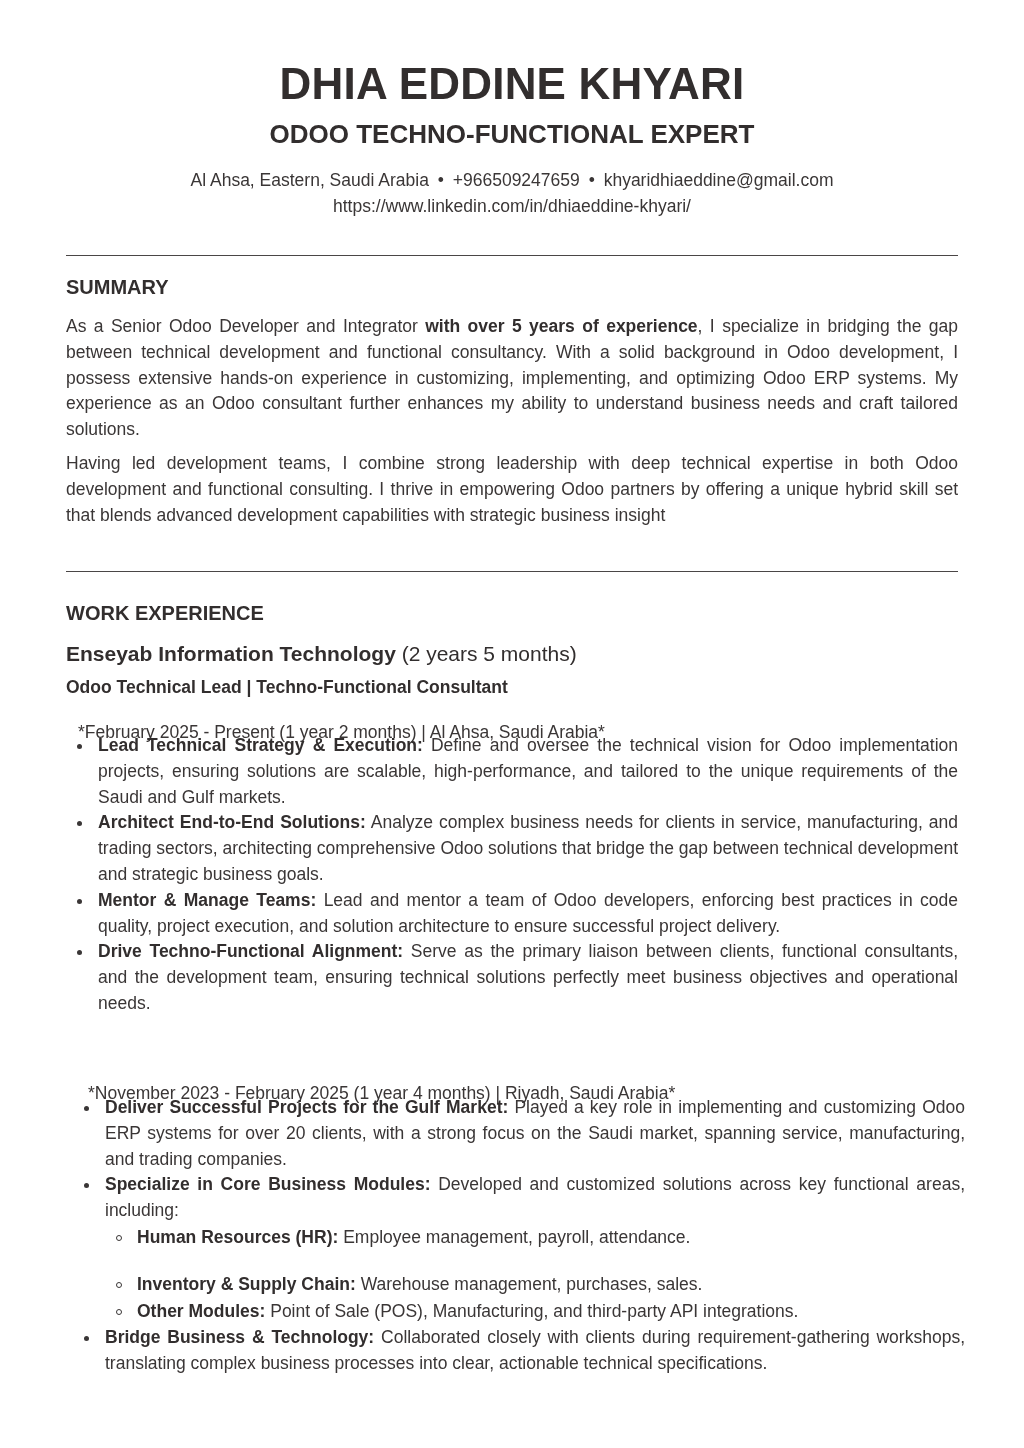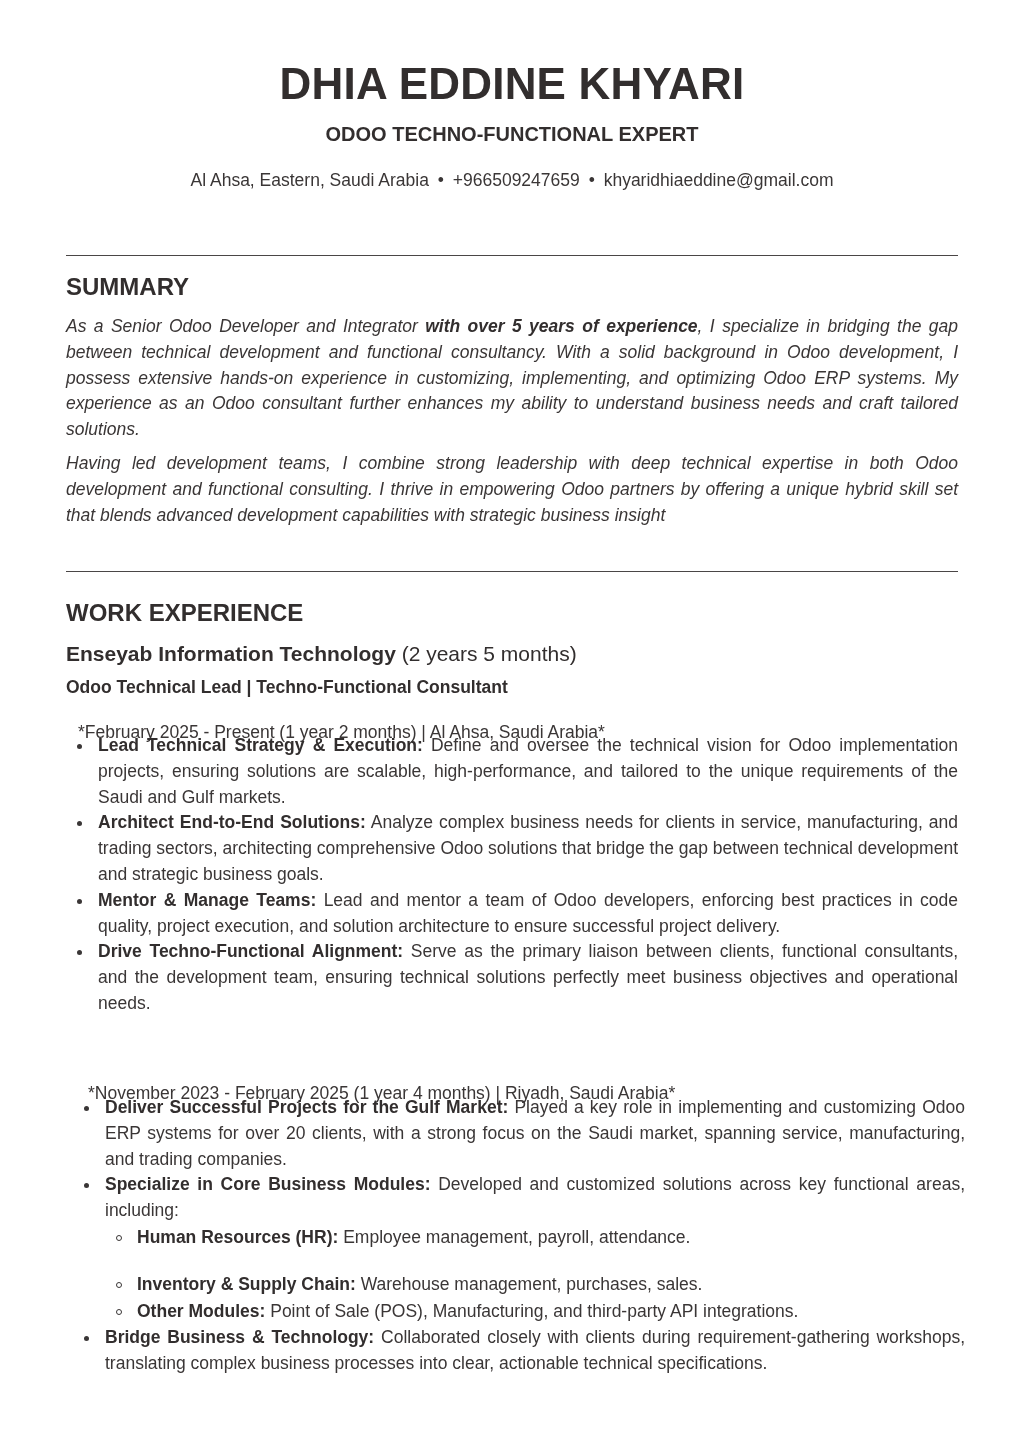--- a/index.html
+++ b/index.html
@@ -9,38 +9,38 @@
       color: #333030;
     }
     .page { position: relative; width: 1024px; height: 1338px; }
     .name {
       position: absolute; top: 56px; left: 0; width: 1024px; text-align: center;
       font-size: 44px; font-weight: 700; letter-spacing: 0.2px; color: #322e2e;
       line-height: 56px; margin: 0;
     }
     .title {
       position: absolute; top: 121px; left: 0; width: 1024px; text-align: center;
-      font-size: 20px; font-weight: 700; color: #322e2e; line-height: 26px; margin: 0;
+      font-size: 26px; font-weight: 700; color: #322e2e; line-height: 26px; margin: 0;
     }
     .contact {
       position: absolute; top: 167px; left: 0; width: 1024px; text-align: center;
       font-size: 17.5px; line-height: 26px; color: #3a3636;
     }
     .contact .sep { padding: 0 4px; }
     .rule {
       position: absolute; left: 66px; width: 892px; height: 0;
       border-top: 1.5px solid #4a4646;
     }
     .section-heading {
       position: absolute; left: 66px; margin: 0;
-      font-size: 24px; font-weight: 700; color: #322e2e; line-height: 30px;
+      font-size: 20px; font-weight: 700; color: #322e2e; line-height: 30px;
     }
     .para {
       position: absolute; left: 66px; width: 892px; margin: 0;
-      font-size: 17.5px; line-height: 25.8px; text-align: justify; color: #3a3636; font-style: italic;
+      font-size: 17.5px; line-height: 25.8px; text-align: justify; color: #3a3636;
     }
     .company {
       position: absolute; left: 66px; top: 640px; margin: 0;
       font-size: 21px; line-height: 28px; color: #322e2e;
     }
     .company b { font-weight: 700; }
     .role {
       position: absolute; left: 66px; top: 675px; margin: 0;
       font-size: 17.5px; font-weight: 700; line-height: 24px; color: #322e2e;
     }
@@ -75,20 +75,21 @@
   <h2 class="title">ODOO TECHNO-FUNCTIONAL EXPERT</h2>
 
   <div class="contact">
     <div>
       <span>Al Ahsa, Eastern, Saudi Arabia</span>
       <span class="sep">•</span>
       <span>+966509247659</span>
       <span class="sep">•</span>
       <span>khyaridhiaeddine@gmail.com</span>
     </div>
+    <div>https://www.linkedin.com/in/dhiaeddine-khyari/</div>
   </div>
 
   <div class="rule" style="top:255px;"></div>
 
   <h3 class="section-heading" style="top:272px;">SUMMARY</h3>
   <p class="para" style="top:314px;"><span>As a Senior Odoo Developer and Integrator </span><b class="label">with over 5 years of experience</b><span>, I specialize in bridging the gap between technical development and functional consultancy. With a solid background in Odoo development, I possess extensive hands-on experience in customizing, implementing, and optimizing Odoo ERP systems. My experience as an Odoo consultant further enhances my ability to understand business needs and craft tailored solutions.</span></p>
   <p class="para" style="top:443px;margin-top:8px;">Having led development teams, I combine strong leadership with deep technical expertise in both Odoo development and functional consulting. I thrive in empowering Odoo partners by offering a unique hybrid skill set that blends advanced development capabilities with strategic business insight</p>
 
   <div class="rule" style="top:571px;"></div>
 

